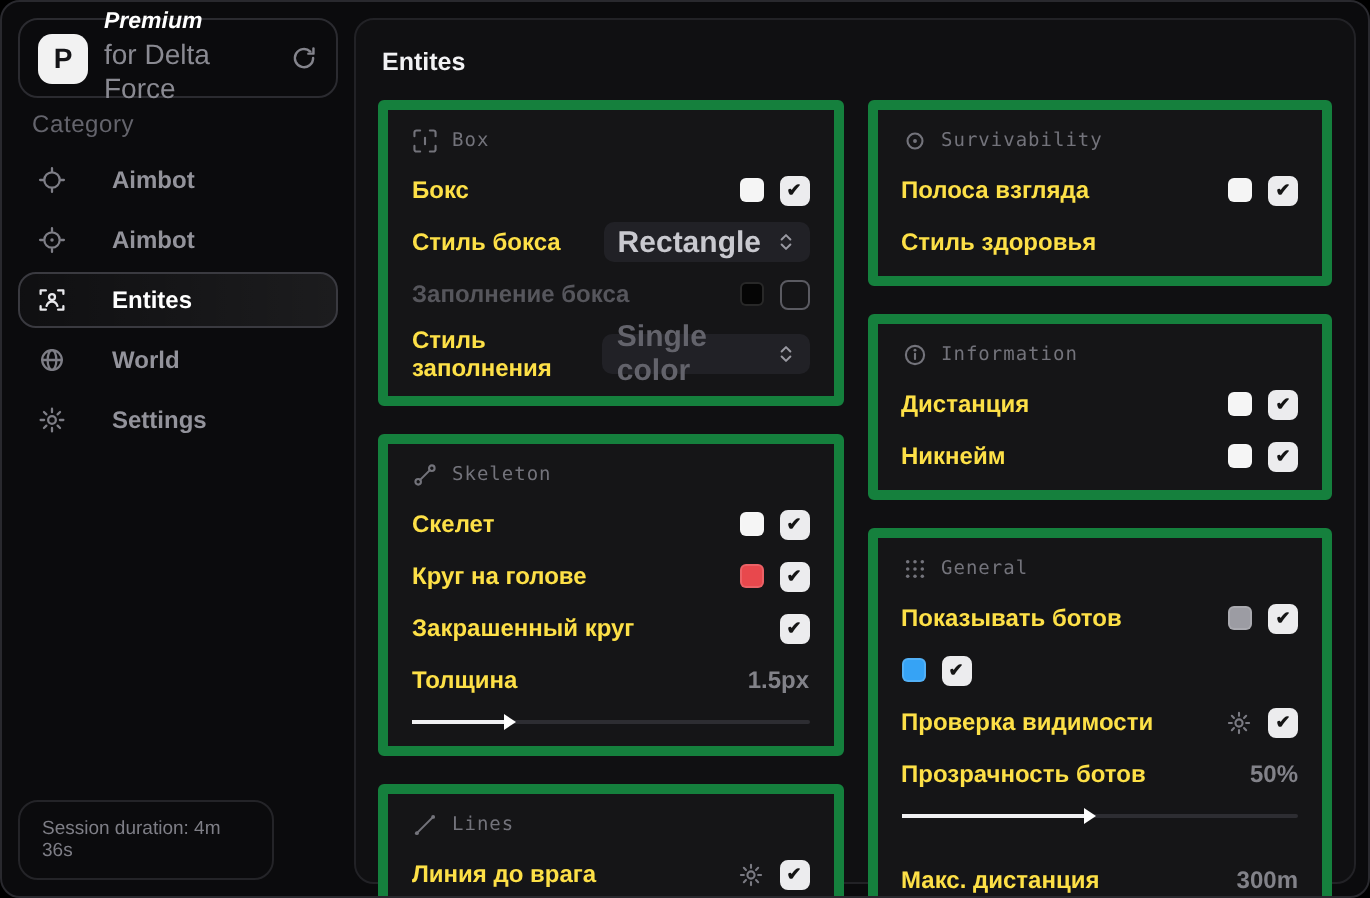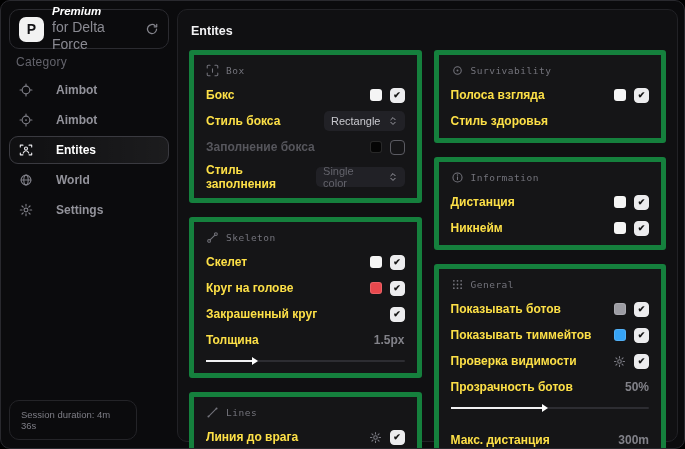--- a/index.html
+++ b/index.html
@@ -70,21 +70,21 @@
     width:15px; height:15px; border-radius:4px; border:1.5px solid #5b5b62;
     display:flex; align-items:center; justify-content:center; background:transparent;
   }
   .checkbox .check { display:none; font-size:9px; color:#151515; line-height:1; font-weight:700; }
   .checkbox.checked { background:#ececee; border-color:#ececee; }
   .checkbox.checked .check { display:block; }
   .dropdown {
     display:flex; align-items:center; gap:7px; background:#212126;
     border-radius:5px; padding:3px 7px; height:20px;
   }
-  .dd-value { font-size:11px; font-weight:400; color:#c9c9cf; }
+  .dd-value { font-size:15px; font-weight:700; color:#c9c9cf; }
   .dd-value.dimmed { color:#63636b; }
   .dd-chevron { display:flex; color:#9a9aa2; }
   .val { font-size:12px; font-weight:700; color:#828289; }
   .row-gear { display:flex; color:#7b7b83; }
   .slider { position:relative; height:9px; margin-top:1px; }
   .slider-track { position:absolute; left:0; right:0; top:3px; height:2px; background:#2d2d32; border-radius:1px; }
   .slider-fill { position:absolute; left:0; top:3px; height:2px; background:#f1f1f3; }
   .slider-thumb {
     position:absolute; top:4px; transform:translate(-4px,-50%);
     width:0; height:0; border-left:6px solid #ffffff;
@@ -395,21 +395,20 @@
           <div class="row">
             <span class="lbl">Показывать ботов</span>
             <span class="ctrl">
               <span class="swatch" style="background: rgb(156, 156, 163);"></span>
               <span class="checkbox checked">
                   <span class="check">✔</span>
                 </span>
             </span>
           </div>
           <div class="row">
-            <span class="lbl">Показывать тиммейтов</span>
             <span class="ctrl">
               <span class="swatch" style="background: rgb(54, 163, 245);"></span>
               <span class="checkbox checked">
                   <span class="check">✔</span>
                 </span>
             </span>
           </div>
           <div class="row">
             <span class="lbl">Проверка видимости</span>
             <span class="ctrl">

